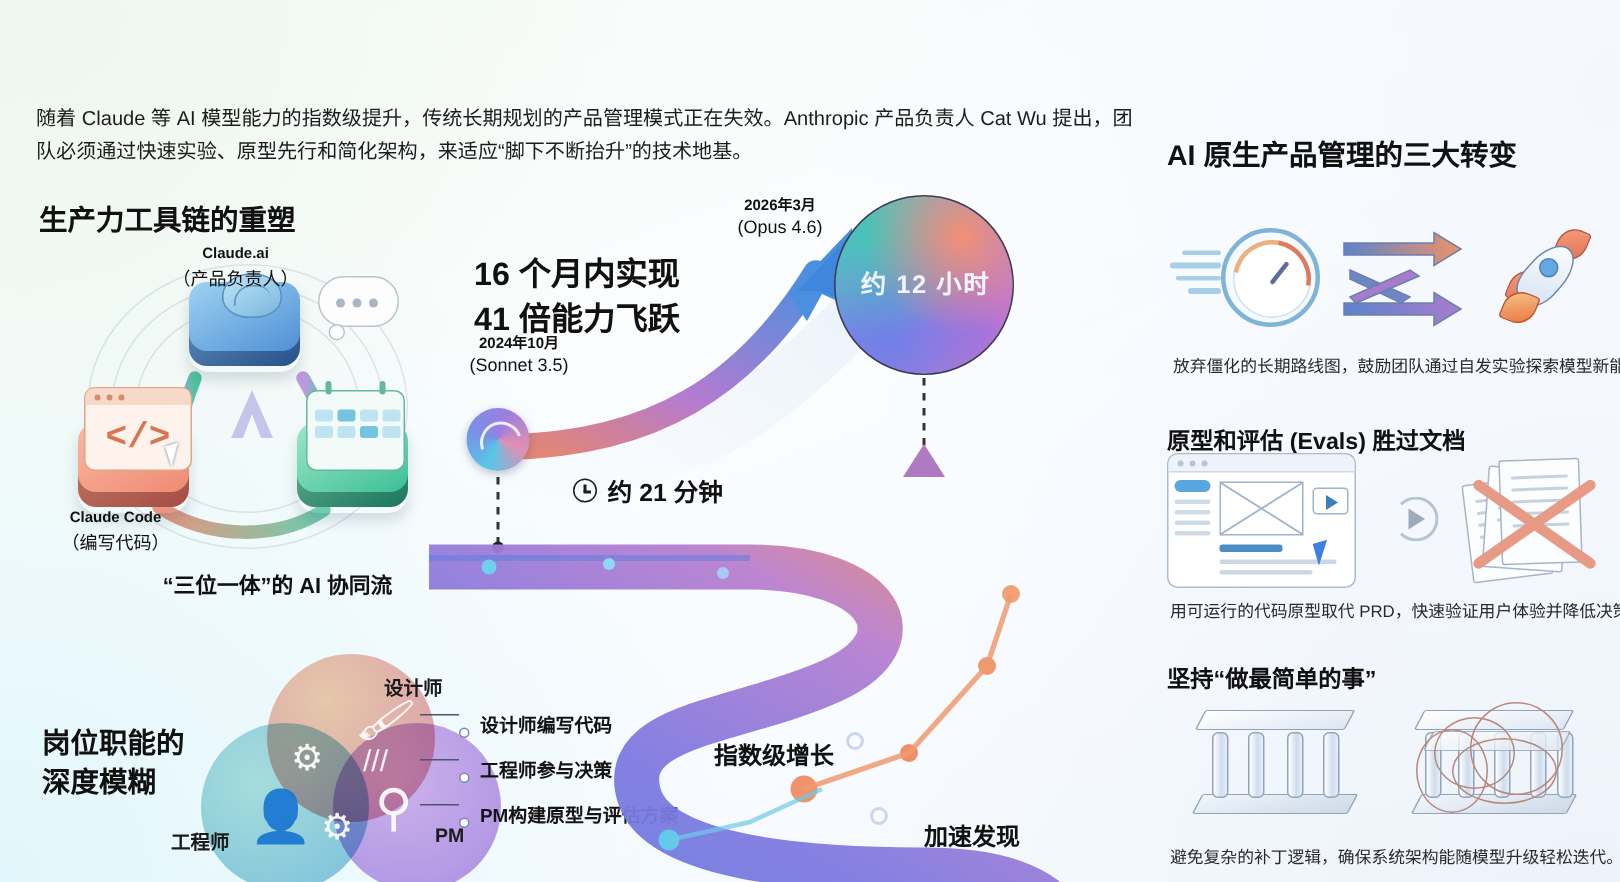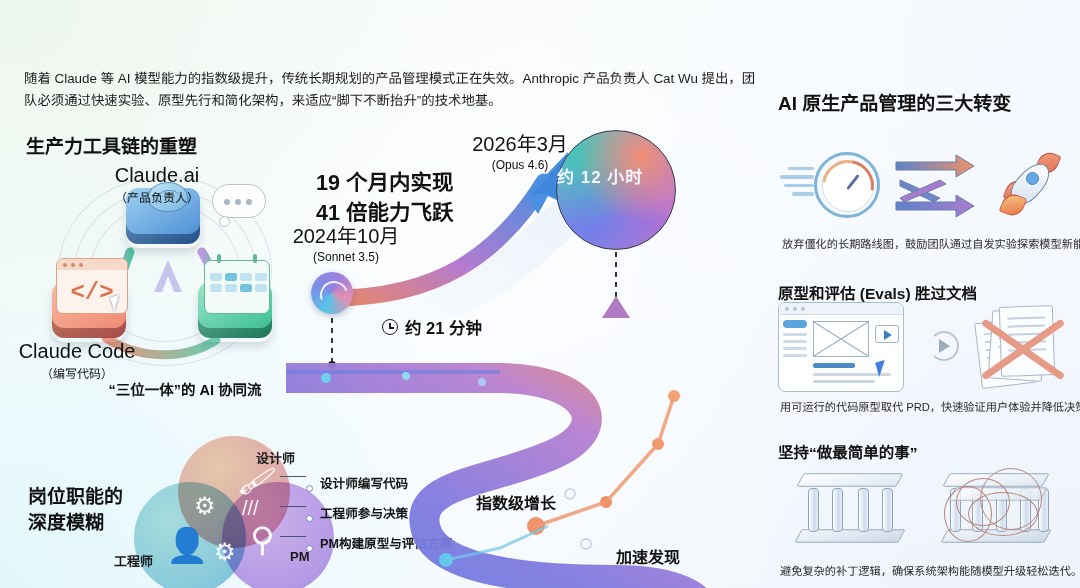--- a/index.html
+++ b/index.html
@@ -119,21 +119,21 @@
     content:"";position:absolute;top:-7px;width:4px;height:9px;border-radius:2px;background:#63b99a;
   }
   .calcard:before{left:12px;} .calcard:after{right:12px;}
 
   .anth{
     position:absolute;left:126px;top:96px;width:44px;height:40px;opacity:.42;
   }
   #arcA,#arcB{position:absolute;left:0;top:0;}
 
   .lbl{position:absolute;text-align:center;color:#111;white-space:nowrap;}
-  .lbl .n{font-size:20px;font-weight:normal;display:block;}
+  .lbl .n{font-size:10px;font-weight:bold;display:block;}
   .lbl .s{font-size:12px;display:block;margin-top:1px;}
   #lb-claudeai{left:92px;top:164px;width:130px;}
   #lb-code{left:8px;top:340px;width:138px;}
   #lb-cowork{left:166px;top:340px;width:126px;}
 
   
   #t-venn{left:28px;top:484px;font-size:19px;line-height:26px;}
   #venn{position:absolute;left:130px;top:436px;width:210px;height:148px;}
   .vc{position:absolute;border-radius:50%;mix-blend-mode:multiply;}
   #vc-top{left:48px;top:0;width:112px;height:112px;background:radial-gradient(circle at 35% 28%,#f6c49c,#e79b9f 70%,#d98ca8);opacity:.85;}
@@ -182,21 +182,21 @@
     position:absolute;left:270px;top:20px;width:120px;height:120px;border-radius:50%;
     background:
       radial-gradient(circle at 72% 22%,#f58f74 0%,rgba(245,143,116,0) 52%),
       radial-gradient(circle at 22% 20%,#45c3b8 0%,rgba(69,195,184,0) 55%),
       radial-gradient(circle at 30% 80%,#6f7fe8 0%,rgba(111,127,232,0) 62%),
       radial-gradient(circle at 80% 78%,#b06fd8 0%,rgba(176,111,216,0) 60%),
       linear-gradient(140deg,#6fd0c5,#7f8ce8 45%,#c37fd6 75%,#f59a78);
     border:1.4px solid #3c3b52;
   }
   #lb-12h{
-    position:absolute;left:0;top:32px;width:120px;text-align:left;
+    position:absolute;left:0;top:44px;width:120px;text-align:center;
     font-size:17px;font-weight:bold;color:#f2f4ff;letter-spacing:1px;
   }
   #lb-21m{
     position:absolute;left:96px;top:205px;font-size:16.5px;font-weight:bold;color:#111;
     display:flex;align-items:center;gap:7px;white-space:nowrap;
   }
   .clock{
     width:16px;height:16px;border-radius:50%;border:1.7px solid #1c1c1c;position:relative;flex:0 0 auto;
   }
   .clock:before{content:"";position:absolute;left:6px;top:3px;width:1.6px;height:5px;background:#1c1c1c;}
@@ -499,21 +499,21 @@
       <circle cx="372" cy="334" r="6" fill="#f0996f"></circle>
       <circle cx="388" cy="286" r="6" fill="#f3a277"></circle>
       <circle cx="160" cy="450" r="7" fill="#62c9ea"></circle>
       <path d="M250 416 L320 392 L372 334 L388 286" stroke="#f09a70" stroke-width="3.5" fill="none" opacity=".85"></path>
       <path d="M160 450 L214 438 L262 416" stroke="#6fc9e8" stroke-width="3" fill="none" opacity=".7"></path>
       <circle cx="284" cy="384" r="5" fill="none" stroke="#cbd6ea" stroke-width="2"></circle>
       <circle cx="300" cy="434" r="5" fill="none" stroke="#cbd6ea" stroke-width="2"></circle>
     </svg>
 
     <div id="g-big">
-      <span>19 个月内实现</span><br>
+      <span>16 个月内实现</span><br>
       <span>41 倍能力飞跃</span>
     </div>
 
     <div id="ball-start"></div>
     <div class="lbl" id="lb-start">
       <span class="n">2024年10月</span>
       <span class="s">(Sonnet 3.5)</span>
     </div>
     <div class="lbl" id="lb-end">
       <span class="n">2026年3月</span>

